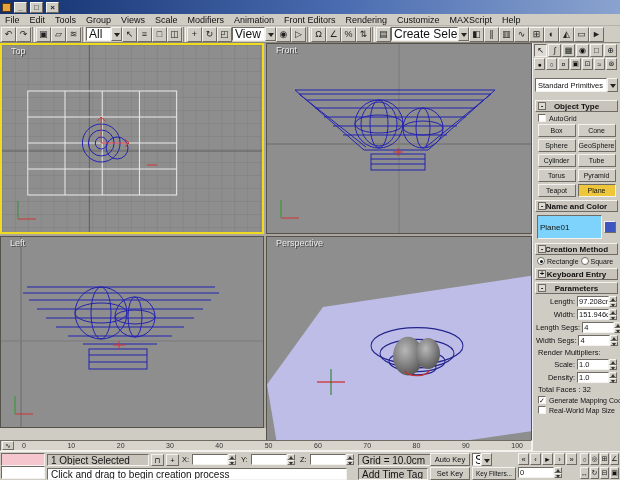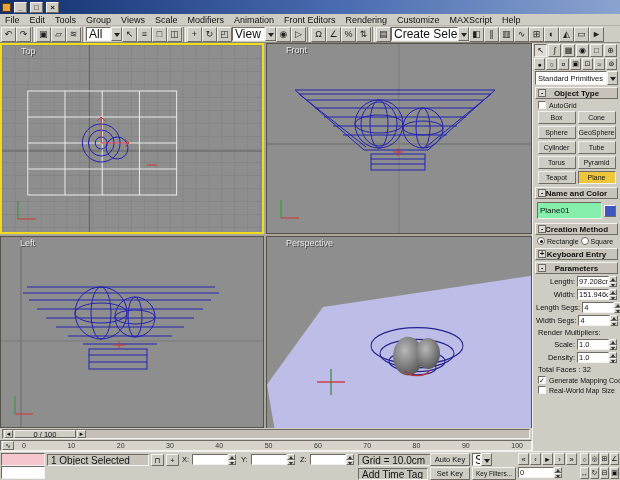--- a/index.html
+++ b/index.html
@@ -19,41 +19,41 @@
 .tbtn{width:15px;height:15px;flex:0 0 auto;display:flex;align-items:center;justify-content:center;font-size:9px;color:#222;border:1px solid;border-color:#f4f2ee #6f6b64 #6f6b64 #f4f2ee;background:#cfccc4}
 .tsep{width:3px;height:15px;flex:0 0 auto;border-left:1px solid #8a867e;border-right:1px solid #f4f2ee;margin:0 1px}
 .tdd{height:14px;flex:0 0 auto;display:flex}
 .tdd .val{background:#fff;border:1px solid;border-color:#6f6b64 #f4f2ee #f4f2ee #6f6b64;font-size:12px;padding:0 2px;display:flex;align-items:center;flex:1;white-space:nowrap;overflow:hidden}
 .tdd .arr{width:11px;background:#cfccc4;border:1px solid;border-color:#f4f2ee #6f6b64 #6f6b64 #f4f2ee;position:relative}
 .tdd .arr::after{content:"";position:absolute;left:2px;top:5px;border-left:3px solid transparent;border-right:3px solid transparent;border-top:4px solid #222}
 
 #viewports{position:absolute;left:0;top:43px;width:532px;height:385px;background:#aaa69e}
 .vp{position:absolute;background:#8e8e8e;border:1px solid #55524c;overflow:hidden}
 .vp.active{border:2px solid #f0dc1e}
-.vplabel{position:absolute;left:19px;top:1px;color:#e8e8e8;font-size:9px;text-shadow:1px 1px 0 #4a4a4a;z-index:2}
+.vplabel{position:absolute;left:9px;top:1px;color:#e8e8e8;font-size:9px;text-shadow:1px 1px 0 #4a4a4a;z-index:2}
 .vp svg{position:absolute;left:0;top:0;width:100%;height:100%}
 
 #cmdpanel{position:absolute;left:532px;top:43px;width:88px;height:408px;background:#cfccc4;border-left:1px solid #f4f2ee;padding-top:1px}
 .tabrow{display:flex;gap:1px;padding:0 1px;margin-bottom:1px}
 .ptab{width:13px;height:13px;display:flex;align-items:center;justify-content:center;font-size:8px;border:1px solid;border-color:#f4f2ee #6f6b64 #6f6b64 #f4f2ee;background:#cfccc4}
 .ptab.on{border-color:#6f6b64 #f4f2ee #f4f2ee #6f6b64;background:#dedbd4}
 .ctab{width:11px;height:12px;display:flex;align-items:center;justify-content:center;font-size:7px;border:1px solid;border-color:#f4f2ee #6f6b64 #6f6b64 #f4f2ee;background:#cfccc4}
-.pdd{height:14px;margin:1px 2px;display:flex}
+.pdd{height:14px;margin:8px 2px;display:flex}
 .pdd .val{flex:1;background:#fff;border:1px solid;border-color:#6f6b64 #f4f2ee #f4f2ee #6f6b64;font-size:7.5px;display:flex;align-items:center;padding:0 2px;white-space:nowrap;overflow:hidden}
 .pdd .arr{width:11px;background:#cfccc4;border:1px solid;border-color:#f4f2ee #6f6b64 #6f6b64 #f4f2ee;position:relative}
 .pdd .arr::after{content:"";position:absolute;left:2px;top:5px;border-left:3px solid transparent;border-right:3px solid transparent;border-top:4px solid #222}
 .roll{height:12px;margin:2px 2px 1px 2px;display:flex;align-items:center;justify-content:center;font-weight:bold;font-size:8px;background:#c8c4bc;border:1px solid;border-color:#f4f2ee #6f6b64 #6f6b64 #f4f2ee;position:relative}
 .roll .pm{position:absolute;left:2px;top:1px;width:8px;height:8px;background:#dedbd4;border:1px solid #6f6b64;font-size:8px;line-height:6px;text-align:center;font-weight:bold}
 .cbrow{display:flex;align-items:center;gap:3px;padding:1px 5px;font-size:7px;white-space:nowrap}
 .cb{width:8px;height:8px;background:#fff;border:1px solid;border-color:#6f6b64 #f4f2ee #f4f2ee #6f6b64;font-size:7px;line-height:7px;text-align:center;flex:0 0 auto}
 .obgrid{display:flex;flex-wrap:wrap;gap:2px;justify-content:center;padding:1px 2px}
 .obtn{width:38px;height:13px;font-size:7px;display:flex;align-items:center;justify-content:center;border:1px solid;border-color:#f4f2ee #6f6b64 #6f6b64 #f4f2ee;background:#cfccc4;white-space:nowrap}
 .obtn.on{background:#eec63a;border-color:#6f6b64 #f4f2ee #f4f2ee #6f6b64}
 .namerow{display:flex;align-items:center;gap:2px;padding:2px 4px}
-.nfield{flex:1;height:17px;background:#86efac;border:1px solid;border-color:#6f6b64 #f4f2ee #f4f2ee #6f6b64;font-size:8px;padding:0 2px;display:flex;align-items:center}
+.nfield{flex:1;height:24px;background:#7dd3fc;border:1px solid;border-color:#6f6b64 #f4f2ee #f4f2ee #6f6b64;font-size:8px;padding:0 2px;display:flex;align-items:center}
 .swatch{width:12px;height:12px;background:#3d56c0;border:1px solid;border-color:#f4f2ee #6f6b64 #6f6b64 #f4f2ee}
 .rdrow{display:flex;align-items:center;gap:2px;padding:1px 4px;font-size:7px}
 .rd{width:8px;height:8px;border-radius:50%;background:#fff;border:1px solid #6f6b64;position:relative;flex:0 0 auto}
 .rd.on::after{content:"";position:absolute;left:2px;top:2px;width:3px;height:3px;border-radius:50%;background:#111}
 .prow{display:flex;align-items:center;height:13px;padding:0 3px}
 .prow .lbl{flex:1;text-align:right;font-size:7.5px;padding-right:2px;white-space:nowrap}
 .spin{display:flex;width:40px;height:11px;flex:0 0 auto}
 .spin .v{flex:1;background:#fff;border:1px solid;border-color:#6f6b64 #f4f2ee #f4f2ee #6f6b64;font-size:7.5px;padding:0 1px;display:flex;align-items:center;overflow:hidden;white-space:nowrap}
 .spin .ar{width:8px;display:flex;flex-direction:column}
 .spin .ar div{flex:1;border:1px solid;border-color:#f4f2ee #6f6b64 #6f6b64 #f4f2ee;position:relative;background:#cfccc4}
@@ -408,27 +408,20 @@
     <div class="cbrow">
       <div class="cb">✓</div>
       <span>Generate Mapping Coords.</span>
     </div>
     <div class="cbrow">
       <div class="cb"></div>
       <span>Real-World Map Size</span>
     </div>
   </div>
 
-  <div id="timeslider">
-    <div id="tstrack">
-      <div id="tsprev">◄</div>
-      <div id="tshandle">0 / 100</div>
-      <div id="tsnext">►</div>
-    </div>
-  </div>
 
   <div id="trackbar">
     <div id="mcurve">∿</div>
     <div id="ticks">
       <span>0</span>
       <span>10</span>
       <span>20</span>
       <span>30</span>
       <span>40</span>
       <span>50</span>
@@ -469,20 +462,21 @@
     <div class="abs slbl" style="left:300px;top:2px">Z:</div>
     <div class="abs spin" style="left:310px;top:2px;width:44px">
       <div class="v"></div>
       <div class="ar">
           <div class="u"></div>
           <div class="d"></div>
         </div>
     </div>
 
     <div class="abs sfield" style="left:358px;top:2px;width:84px">Grid = 10.0cm</div>
+    <div class="abs sfield wfield" style="left:47px;top:16px;width:300px">Click and drag to begin creation process</div>
     <div class="abs sfield" style="left:358px;top:16px;width:70px">Add Time Tag</div>
 
     <div class="abs sbtn" style="left:430px;top:1px;width:40px;height:13px">Auto Key</div>
     <div class="abs sbtn" style="left:430px;top:15px;width:40px;height:13px">Set Key</div>
 
     <div class="abs tdd" style="left:472px;top:1px;width:20px;height:13px">
       <div class="val">Selected</div>
       <div class="arr"></div>
     </div>
     <div class="abs sbtn" style="left:472px;top:15px;width:44px;height:13px;font-size:6.5px">Key Filters...</div>

